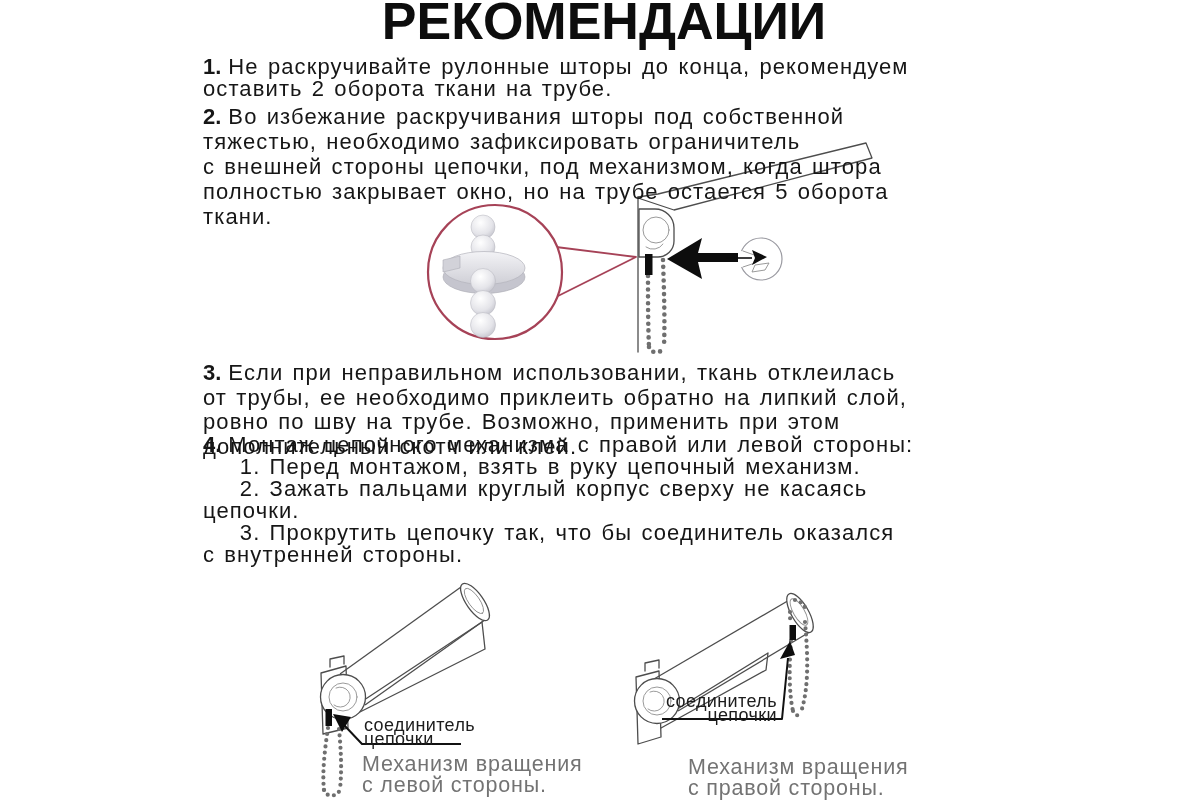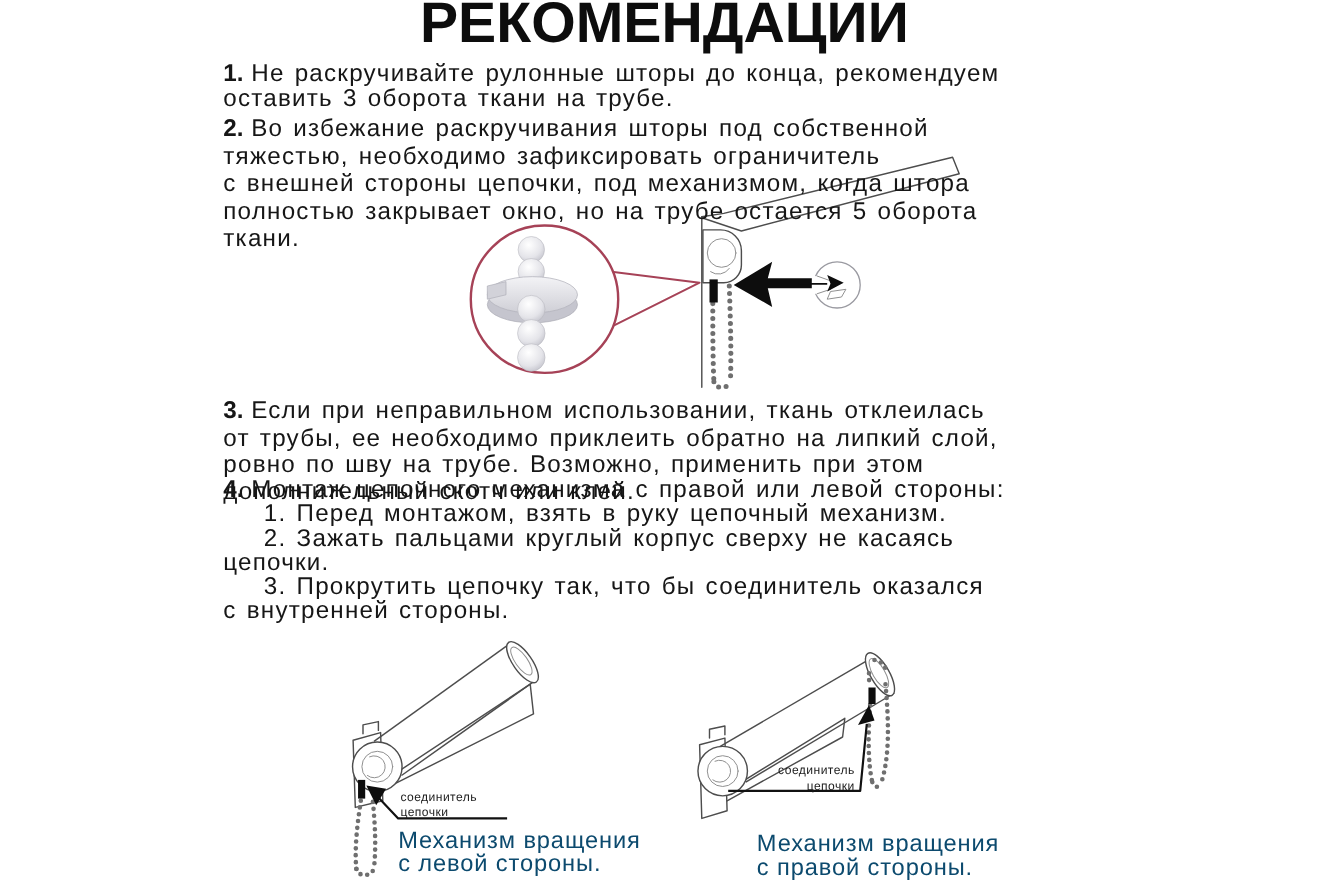--- a/index.html
+++ b/index.html
@@ -11,45 +11,45 @@
         font-size:22px;letter-spacing:1.1px;word-spacing:2px;color:#161616;z-index:3;}
   .item .num{font-weight:700;margin-right:7px;letter-spacing:0;}
   #it1{top:56px;line-height:22px;}
   #it2{top:104px;line-height:25px;}
   #it3{top:361px;line-height:24.5px;}
   #it4{top:434px;line-height:22px;}
   .figsvg{position:absolute;z-index:1;}
   #fig-mid{left:405px;top:140px;}
   #fig-left{left:295px;top:575px;}
   #fig-right{left:628px;top:575px;}
-  .fig-label{position:absolute;font-size:11px;line-height:13.5px;letter-spacing:.4px;
+  .fig-label{position:absolute;font-size:18px;line-height:13.5px;letter-spacing:.4px;
              color:#1c1c1c;white-space:pre-line;z-index:3;}
   #lbl-left{left:364px;top:719px;}
   #lbl-right{left:647px;top:695px;width:130px;text-align:right;}
   .fig-caption{position:absolute;font-size:21.5px;line-height:21px;letter-spacing:.8px;
-               color:#0c4a6e;white-space:pre-line;z-index:3;}
+               color:#737373;white-space:pre-line;z-index:3;}
   #cap-left{left:362px;top:754px;}
   #cap-right{left:688px;top:757px;}
   .ln{fill:none;stroke:#4d4d4d;stroke-width:1.3;stroke-linejoin:round;stroke-linecap:round;}
   .lnw{fill:#ffffff;stroke:#4d4d4d;stroke-width:1.3;stroke-linejoin:round;}
   .thin{fill:none;stroke:#8f8f8f;stroke-width:.9;stroke-linecap:round;}
   .chain{fill:none;stroke:#6f6f6f;stroke-width:4.6;stroke-dasharray:0 6.8;stroke-linecap:round;}
   .chain2{fill:none;stroke:#6f6f6f;stroke-width:4.2;stroke-dasharray:0 6.2;stroke-linecap:round;}
   .blk{fill:#0d0d0d;stroke:none;}
   .accent{stroke:#a64257;}
 </style>
 </head>
 <body>
 
 <div class="page">
 
   <h1 class="title">РЕКОМЕНДАЦИИ</h1>
 
   <p class="item" id="it1"><span class="num">1.</span><span class="txt">Не раскручивайте рулонные шторы до конца, рекомендуем
-оставить 3 оборота ткани на трубе.</span></p>
+оставить 2 оборота ткани на трубе.</span></p>
 
   <p class="item" id="it2"><span class="num">2.</span><span class="txt">Во избежание раскручивания шторы под собственной
 тяжестью, необходимо зафиксировать ограничитель
 с внешней стороны цепочки, под механизмом, когда штора
 полностью закрывает окно, но на трубе остается 5 оборота
 ткани.</span></p>
 
   <p class="item" id="it3"><span class="num">3.</span><span class="txt">Если при неправильном использовании, ткань отклеилась
 от трубы, ее необходимо приклеить обратно на липкий слой,
 ровно по шву на трубе. Возможно, применить при этом

